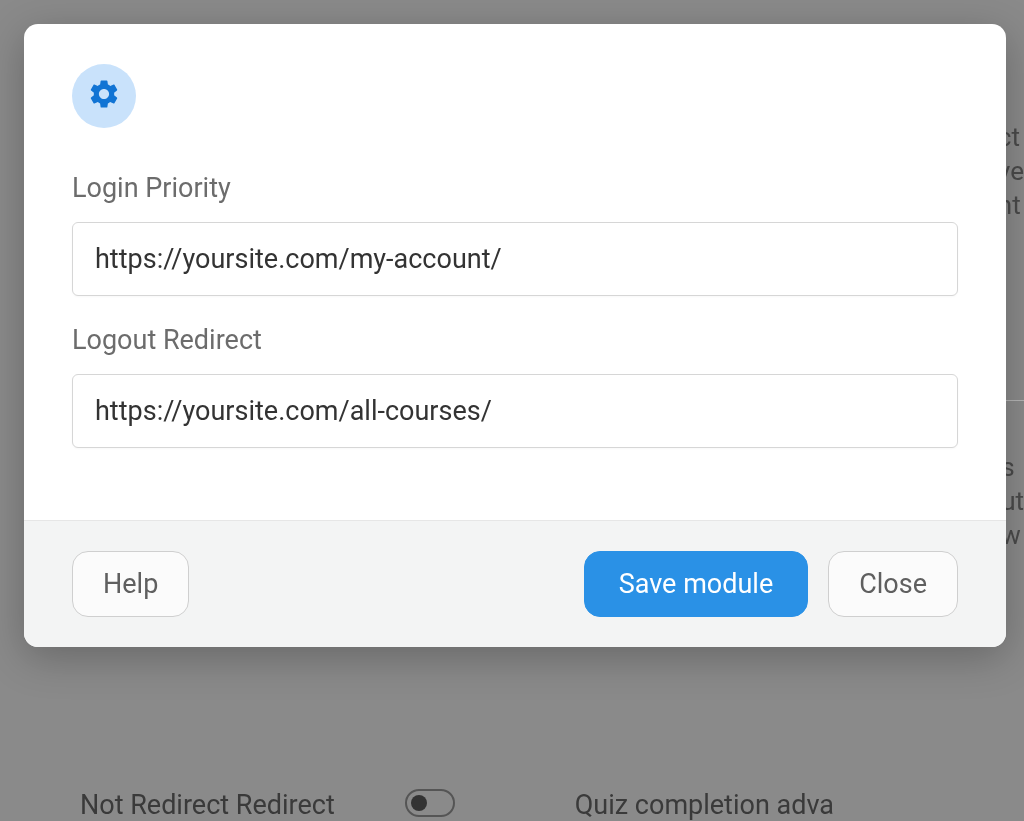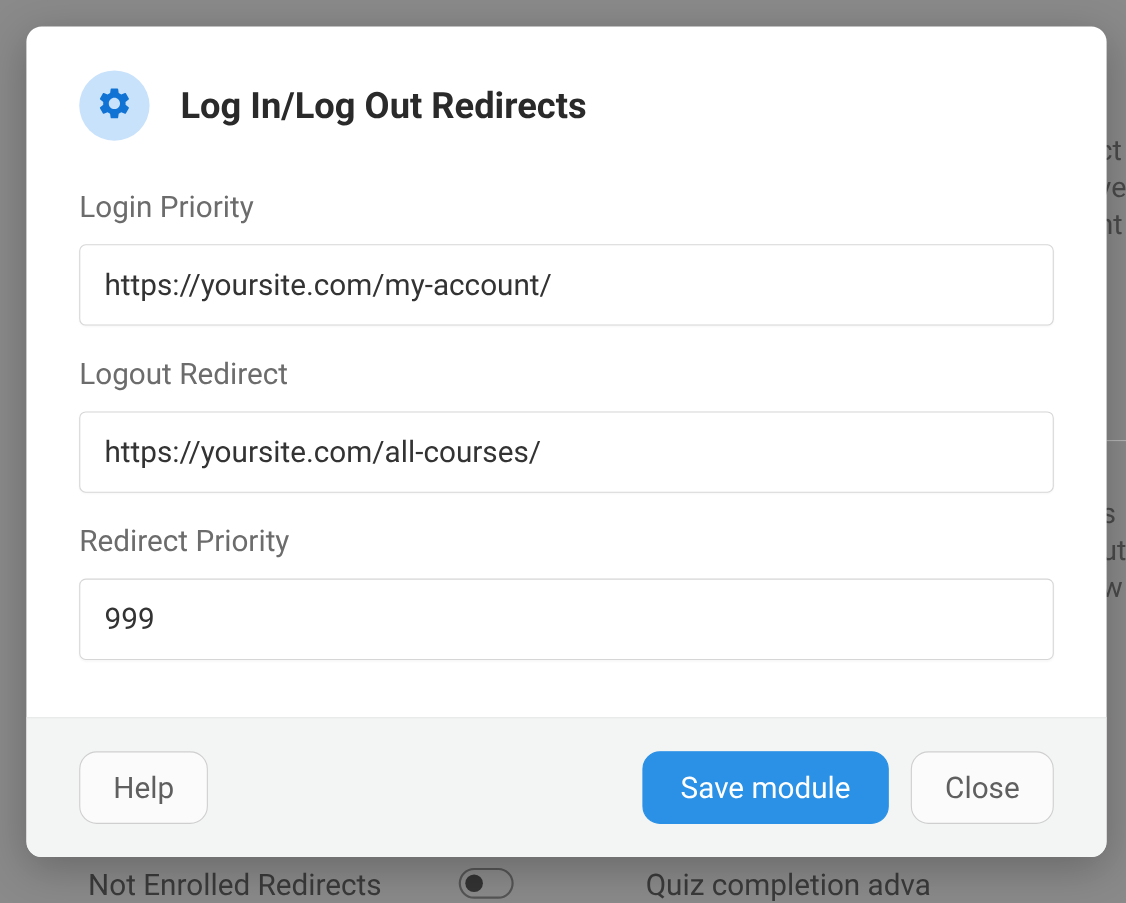--- a/index.html
+++ b/index.html
@@ -149,55 +149,50 @@
     }
   </style>
 </head>
 <body>
 
 <div class="background-content">
   <div class="bg-text-1">ct<br>ve<br>nt</div>
   <div class="bg-line"></div>
   <div class="bg-text-2">s<br>ut<br>w</div>
   <div class="bg-bottom">
-    <span>Not Enrolled Redirects</span>
+    <span>Not Redirect Redirect</span>
     <span class="bg-toggle">
         <span class="bg-toggle-dot"></span>
       </span>
     <span style="margin-left:80px">Quiz completion adva</span>
   </div>
 </div>
 
 <div class="modal">
   <div class="modal-header">
     <div class="icon-circle">
       <span class="gear-icon">
         <svg viewBox="0 0 24 24">
             <path d="M19.14,12.94c0.04-0.3,0.06-0.61,0.06-0.94c0-0.32-0.02-0.64-0.07-0.94l2.03-1.58c0.18-0.14,0.23-0.41,0.12-0.61 l-1.92-3.32c-0.12-0.22-0.37-0.29-0.59-0.22l-2.39,0.96c-0.5-0.38-1.03-0.7-1.62-0.94L14.4,2.81c-0.04-0.24-0.24-0.41-0.48-0.41 h-3.84c-0.24,0-0.43,0.17-0.47,0.41L9.25,5.35C8.66,5.59,8.12,5.92,7.63,6.29L5.24,5.33c-0.22-0.08-0.47,0-0.59,0.22L2.74,8.87 C2.62,9.08,2.66,9.34,2.86,9.48l2.03,1.58C4.84,11.36,4.8,11.69,4.8,12s0.02,0.64,0.07,0.94l-2.03,1.58 c-0.18,0.14-0.23,0.41-0.12,0.61l1.92,3.32c0.12,0.22,0.37,0.29,0.59,0.22l2.39-0.96c0.5,0.38,1.03,0.7,1.62,0.94l0.36,2.54 c0.05,0.24,0.24,0.41,0.48,0.41h3.84c0.24,0,0.44-0.17,0.47-0.41l0.36-2.54c0.59-0.24,1.13-0.56,1.62-0.94l2.39,0.96 c0.22,0.08,0.47,0,0.59-0.22l1.92-3.32c0.12-0.22,0.07-0.47-0.12-0.61L19.14,12.94z M12,15.6c-1.98,0-3.6-1.62-3.6-3.6 s1.62-3.6,3.6-3.6s3.6,1.62,3.6,3.6S13.98,15.6,12,15.6z"></path>
           </svg>
       </span>
     </div>
-    <h2 class="modal-title">Log In/Log Out Redirects</h2>
   </div>
 
   <div class="modal-body">
     <div class="field-group">
       <label class="field-label">Login Priority</label>
       <input class="text-input" type="text" value="https://yoursite.com/my-account/" style="">
     </div>
 
     <div class="field-group">
       <label class="field-label">Logout Redirect</label>
       <input class="text-input" type="text" value="https://yoursite.com/all-courses/" style="">
     </div>
 
-    <div class="field-group" style="margin-bottom:8px">
-      <label class="field-label">Redirect Priority</label>
-      <input class="text-input" type="text" value="999" style="">
-    </div>
   </div>
 
   <div class="modal-footer">
     <div class="footer-left">
       <button class="btn btn-secondary">Help</button>
     </div>
     <div class="footer-right">
       <button class="btn btn-primary">Save module</button>
       <button class="btn btn-secondary">Close</button>
     </div>

